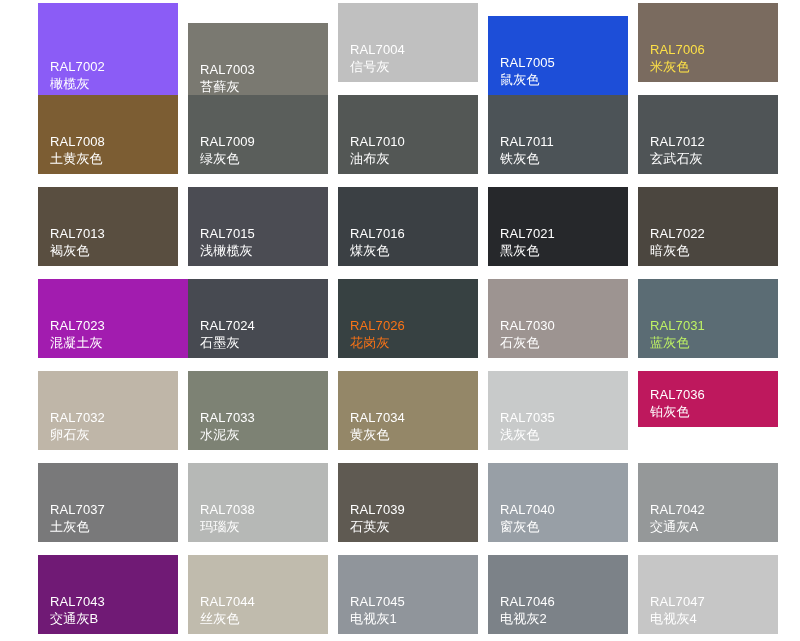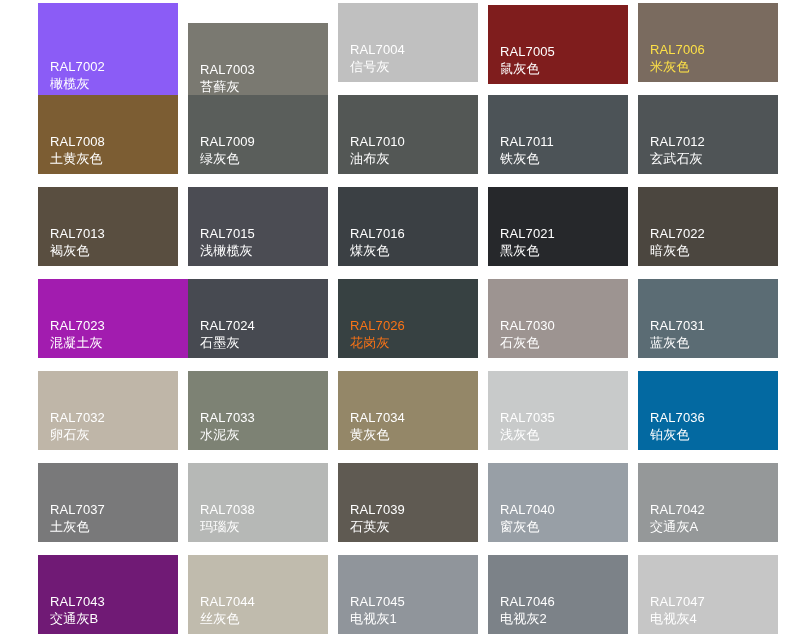--- a/index.html
+++ b/index.html
@@ -60,21 +60,21 @@
         <span class="ral-code">RAL7003</span>
         <span class="ral-name">苔藓灰</span>
       </div>
     </div>
     <div class="swatch" style="left: 338px; top: 3px; width: 140px; height: 79px; background: rgb(192, 192, 192);">
       <div class="swatch-labels" style="color: rgb(255, 255, 255);">
         <span class="ral-code">RAL7004</span>
         <span class="ral-name">信号灰</span>
       </div>
     </div>
-    <div class="swatch" style="left: 488px; top: 5px; width: 140px; height: 79px; background: #7f1d1d;">
+    <div class="swatch" style="left: 488px; top: 16px; width: 140px; height: 79px; background: #1d4ed8;">
       <div class="swatch-labels" style="color: rgb(255, 255, 255);">
         <span class="ral-code">RAL7005</span>
         <span class="ral-name">鼠灰色</span>
       </div>
     </div>
     <div class="swatch" style="left: 638px; top: 3px; width: 140px; height: 79px; background: rgb(122, 107, 95);">
       <div class="swatch-labels" style="color: #fde047;">
         <span class="ral-code">RAL7006</span>
         <span class="ral-name">米灰色</span>
       </div>
@@ -157,21 +157,21 @@
         <span class="ral-name">花岗灰</span>
       </div>
     </div>
     <div class="swatch" style="left: 488px; top: 279px; width: 140px; height: 79px; background: rgb(157, 148, 145);">
       <div class="swatch-labels" style="color: rgb(255, 255, 255);">
         <span class="ral-code">RAL7030</span>
         <span class="ral-name">石灰色</span>
       </div>
     </div>
     <div class="swatch" style="left: 638px; top: 279px; width: 140px; height: 79px; background: rgb(91, 108, 116);">
-      <div class="swatch-labels" style="color: #ffffff;">
+      <div class="swatch-labels" style="color: #bef264;">
         <span class="ral-code">RAL7031</span>
         <span class="ral-name">蓝灰色</span>
       </div>
     </div>
     <div class="swatch" style="left: 38px; top: 371px; width: 140px; height: 79px; background: rgb(191, 182, 168);">
       <div class="swatch-labels" style="color: rgb(255, 255, 255);">
         <span class="ral-code">RAL7032</span>
         <span class="ral-name">卵石灰</span>
       </div>
     </div>
@@ -186,21 +186,21 @@
         <span class="ral-code">RAL7034</span>
         <span class="ral-name">黄灰色</span>
       </div>
     </div>
     <div class="swatch" style="left: 488px; top: 371px; width: 140px; height: 79px; background: rgb(200, 202, 202);">
       <div class="swatch-labels" style="color: rgb(255, 255, 255);">
         <span class="ral-code">RAL7035</span>
         <span class="ral-name">浅灰色</span>
       </div>
     </div>
-    <div class="swatch" style="left: 638px; top: 371px; width: 140px; height: 79px; background: #0369a1;">
+    <div class="swatch" style="left: 638px; top: 371px; width: 140px; height: 56px; background: #be185d;">
       <div class="swatch-labels" style="color: rgb(255, 255, 255);">
         <span class="ral-code">RAL7036</span>
         <span class="ral-name">铂灰色</span>
       </div>
     </div>
     <div class="swatch" style="left: 38px; top: 463px; width: 140px; height: 79px; background: rgb(121, 121, 122);">
       <div class="swatch-labels" style="color: rgb(255, 255, 255);">
         <span class="ral-code">RAL7037</span>
         <span class="ral-name">土灰色</span>
       </div>

